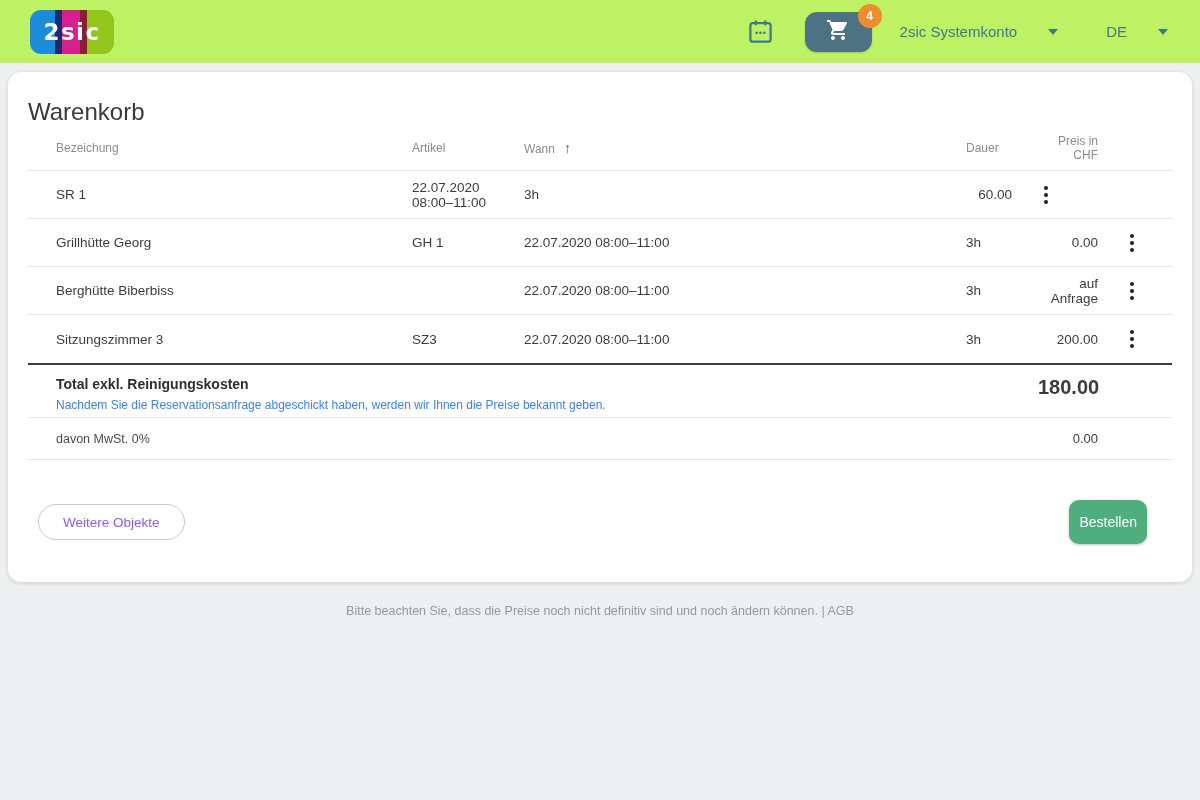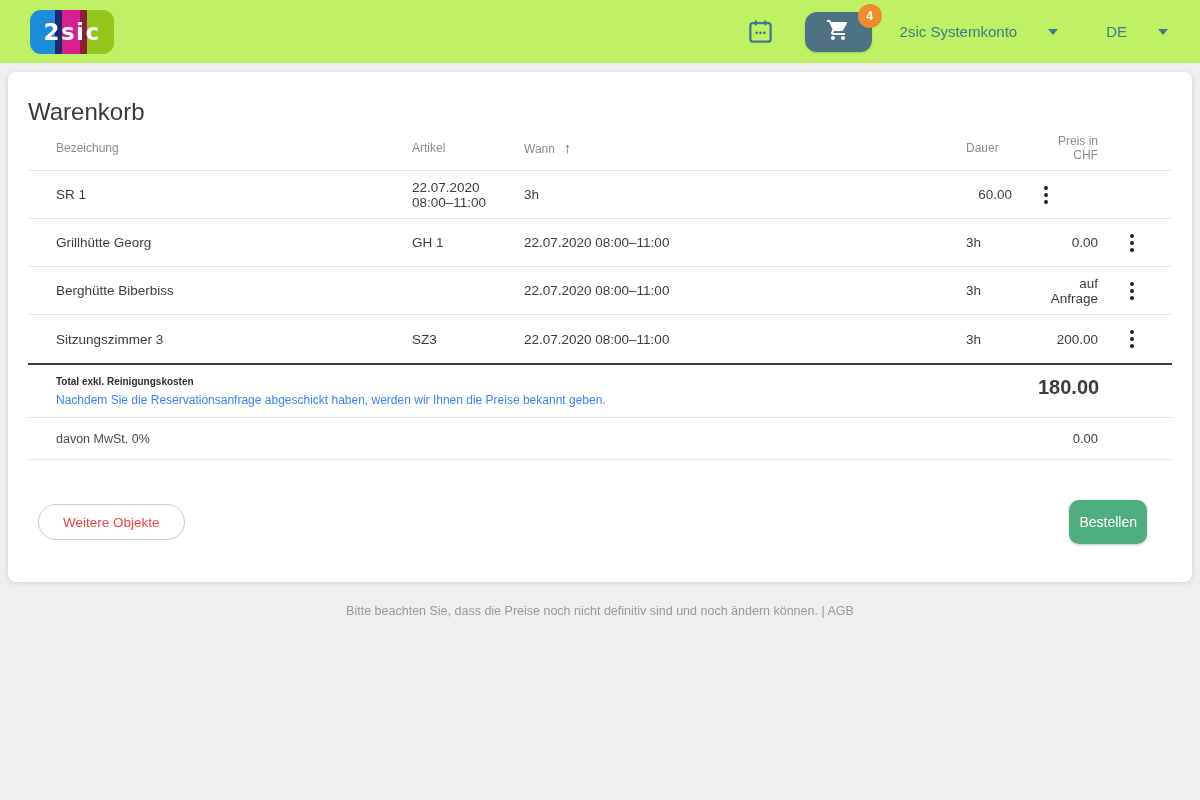--- a/index.html
+++ b/index.html
@@ -75,21 +75,21 @@
     border-left: 5px solid transparent;
     border-right: 5px solid transparent;
     border-top: 6px solid #40798c;
     display: inline-block;
   }
   
   .card {
     margin: 8px 8px 0 8px;
     height: 510px;
     background: #ffffff;
-    border-radius: 8px;
+    border-radius: 13px;
     box-shadow: 0 1px 4px rgba(60,64,67,.18);
     padding: 0 20px;
   }
   .page-title {
     padding-top: 26px;
     font-size: 24px;
     font-weight: 500;
     color: #3a3a3a;
   }
   
@@ -119,40 +119,40 @@
   }
   .kebab i { width: 4px; height: 4px; border-radius: 50%; background: #1f1f1f; }
   
   .total-row {
     border-top: 2px solid #3c3c3c;
     border-bottom: 1px solid #e7e7e7;
     height: 55px;
     align-items: start;
   }
   .total-label-cell { grid-column: 1 / 5; padding: 11px 0 0 28px; }
-  .total-label { font-size: 10px; font-weight: bold; color: #2f2f2f; }
+  .total-label { font-size: 14px; font-weight: bold; color: #2f2f2f; }
   .total-note { font-size: 12px; color: #3b82f6; margin-top: 6px; }
   .total-amount {
     grid-column: 5 / 6; padding-top: 11px;
     font-weight: bold; font-size: 20px; text-align: left; padding-right: 26px;
   }
   .vat-row { height: 42px; border-bottom: 1px solid #e7e7e7; font-size: 12.5px; }
   .vat-label { grid-column: 1 / 5; padding-left: 28px; color: #4a4a4a; }
   .vat-amount { grid-column: 5 / 6; text-align: right; padding-right: 26px; font-size: 13px; }
   
   .actions {
     margin-top: 40px;
     display: flex; justify-content: space-between; align-items: center;
     padding: 0 25px 0 10px;
   }
   .btn-outline {
     height: 36px; padding: 0 24px;
     background: #ffffff;
     border: 1px solid #c9c9c9; border-radius: 18px;
-    color: #ef4444; font-size: 13.5px; font-family: inherit;
+    color: #8b5cf6; font-size: 13.5px; font-family: inherit;
     cursor: pointer;
   }
   .btn-primary {
     height: 44px; padding: 0 10px;
     background: #4fae7e;
     border: none; border-radius: 10px;
     color: #ffffff; font-size: 14px; font-family: inherit;
     cursor: pointer;
     box-shadow: 0 1px 3px rgba(0,0,0,.25);
   }

